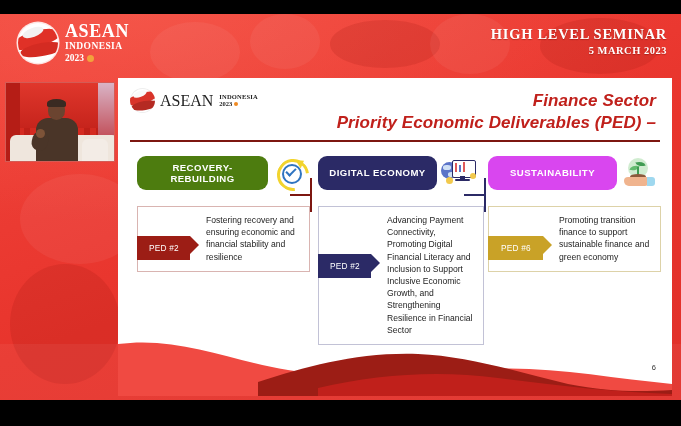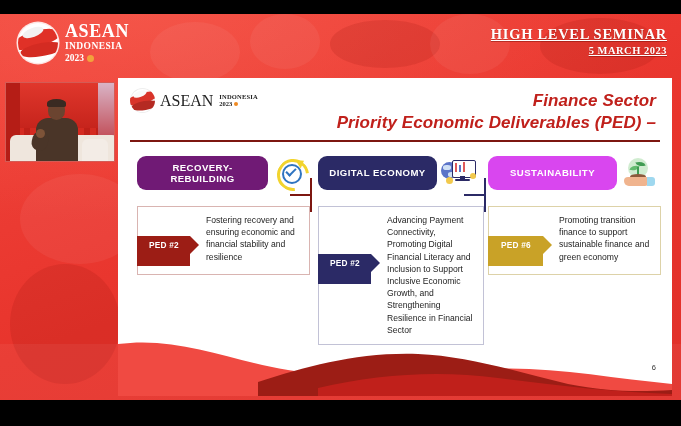--- a/index.html
+++ b/index.html
@@ -25,21 +25,21 @@
   .hdr-logo .mark .sw2{position:absolute;left:2px;top:20px;width:44px;height:13px;background:#d42b22;
       border-radius:50% 50% 45% 45%;transform:rotate(-10deg);}
   .hdr-logo .mark .sw3{position:absolute;left:4px;top:5px;width:22px;height:9px;background:#f2f2f2;
       border-radius:50%;transform:rotate(-20deg);}
   .hdr-txt{color:#fff;line-height:1;}
   .hdr-txt .t1{font-family:"Liberation Serif",serif;font-size:18px;font-weight:700;letter-spacing:.6px;}
   .hdr-txt .t2{font-family:"Liberation Serif",serif;font-size:9.5px;font-weight:700;letter-spacing:.4px;margin-top:2px;}
   .hdr-txt .t3{font-family:"Liberation Serif",serif;font-size:9.5px;font-weight:700;margin-top:2px;display:flex;align-items:center;gap:3px;}
   .hdr-txt .t3 .dot{width:7px;height:7px;border-radius:50%;background:#f2a33c;display:inline-block;}
 
-  .hdr-right{position:absolute;right:14px;top:26px;text-align:right;color:#fff;font-family:"Liberation Serif",serif;text-decoration:underline;}
+  .hdr-right{position:absolute;right:14px;top:26px;text-align:right;color:#fff;font-family:"Liberation Serif",serif;}
   .hdr-right .s1{font-size:14.5px;font-weight:700;letter-spacing:.7px;text-shadow:0 1px 1px rgba(120,10,5,.45);}
   .hdr-right .s2{font-size:10.5px;font-weight:700;letter-spacing:.5px;margin-top:2px;text-shadow:0 1px 1px rgba(120,10,5,.45);}
 
   
   .cam{position:absolute;left:5px;top:82px;width:108px;height:78px;background:#c6241c;overflow:hidden;
        border:1px solid rgba(255,255,255,.25);}
   .cam .stripes{position:absolute;inset:0;background:repeating-linear-gradient(90deg,#d42a20 0 6px,#bf2018 6px 12px);}
   .cam .wall{position:absolute;left:0;top:0;width:100%;height:58%;background:linear-gradient(180deg,#e0372c,#c6241c);}
   .cam .panelL{position:absolute;left:0;top:0;width:14px;height:100%;background:#b51d16;}
   .cam .panelR{position:absolute;right:0;top:0;width:16px;height:100%;background:linear-gradient(180deg,#d9b4c6,#b8232a);}
@@ -72,21 +72,21 @@
 
   
   .cols{position:absolute;left:12px;top:78px;width:530px;height:180px;}
   .col{position:absolute;top:0;}
   .col1{left:7px;width:170px;}
   .col2{left:188px;width:158px;}
   .col3{left:358px;width:168px;}
 
   .pill{position:relative;border-radius:9px;height:34px;display:flex;align-items:center;justify-content:center;
       text-align:center;color:#fff;font-weight:700;font-size:9.6px;letter-spacing:.45px;line-height:1.18;padding:0 6px;}
-  .pill1{background:#701a75;width:123px;}
+  .pill1{background:#4d7c0f;width:123px;}
   .pill2{background:#2b2a66;width:126px;}
   .pill3{background:#d946ef;width:127px;}
 
   .pillrow{display:flex;align-items:center;gap:3px;}
 
   .icon{width:36px;height:34px;position:relative;flex:0 0 auto;}
 
   
   .ico-recov .ring{position:absolute;left:6px;top:3px;width:26px;height:26px;border-radius:50%;
       border:3.5px solid #f2d42e;border-right-color:transparent;transform:rotate(38deg);}
@@ -128,22 +128,22 @@
   .conn2 .h{background:#2b2a66;left:0;top:16px;}
   .conn2 .v{background:#2b2a66;left:20px;top:0;}
 
   
   .card{position:relative;margin-top:16px;display:flex;align-items:flex-start;padding:7px 8px 8px 0;
       background:#fff;border:1px solid #c9c9c9;}
   .card1{border-color:#d9b4b1;width:163px;}
   .card2{border-color:#c2c2d6;width:156px;}
   .card3{border-color:#ddd2a8;width:163px;}
 
-  .tag{position:relative;flex:0 0 auto;height:18px;display:flex;align-items:center;justify-content:center;
-      color:#fff;font-weight:700;font-size:8.3px;letter-spacing:.2px;margin-left:-1px;margin-top:22px;padding:0 5px 12px 6px;}
+  .tag{position:relative;flex:0 0 auto;height:24px;display:flex;align-items:center;justify-content:center;
+      color:#fff;font-weight:400;font-size:8.3px;letter-spacing:.2px;margin-left:-1px;margin-top:22px;padding:0 5px 0 6px;}
   .tag::after{content:"";position:absolute;right:-9px;top:0;width:0;height:0;
       border-top:9px solid transparent;border-bottom:9px solid transparent;}
   .tag1{background:#9c1d15;width:42px;}
   .tag1::after{border-left:9px solid #9c1d15;}
   .tag2{background:#2b2a66;width:42px;margin-top:40px;}
   .tag2::after{border-left:9px solid #2b2a66;}
   .tag3{background:#c9a227;width:44px;margin-top:22px;}
   .tag3::after{border-left:9px solid #c9a227;}
 
   .cardtxt{flex:1;margin-left:16px;font-size:8.6px;line-height:1.42;color:#1d1d1d;}

